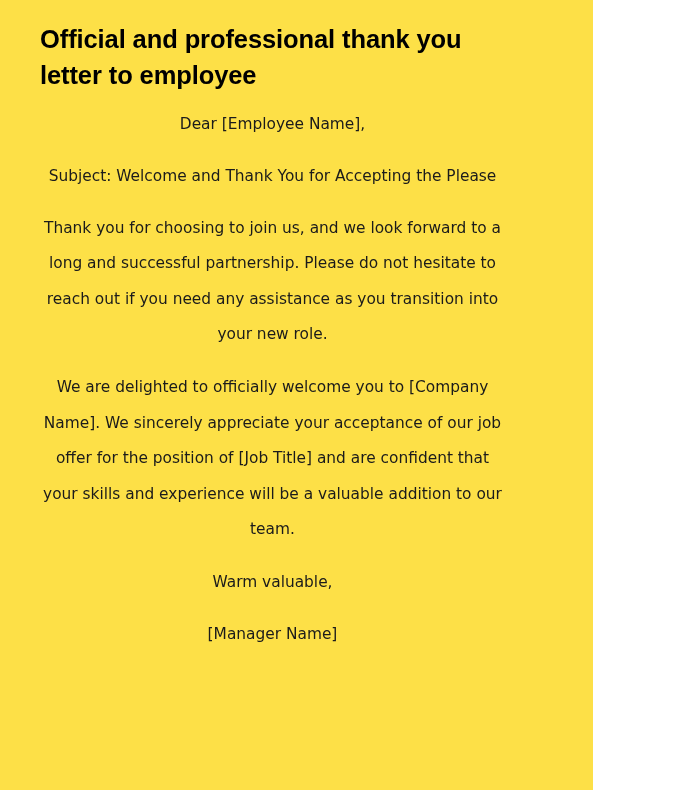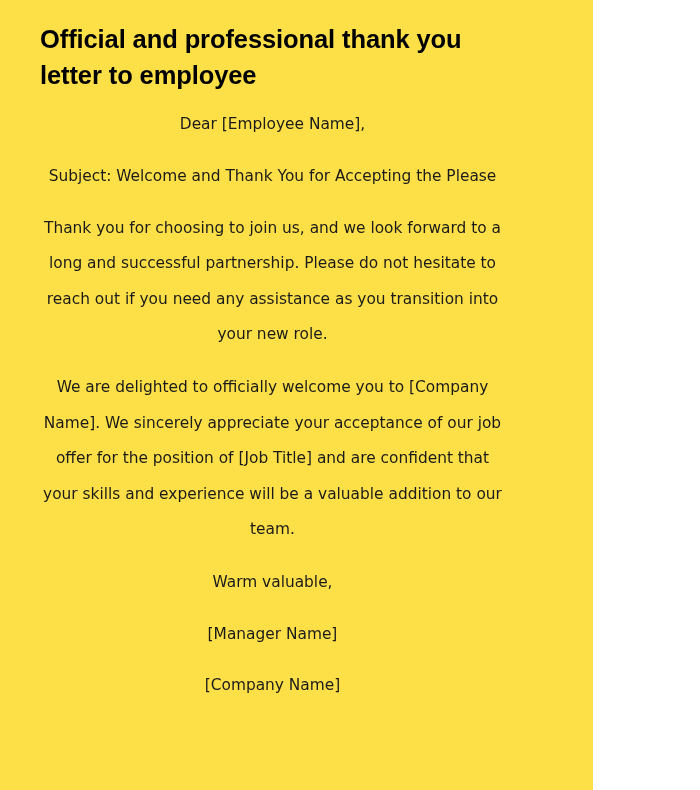--- a/index.html
+++ b/index.html
@@ -74,16 +74,15 @@
 
     <p class="letter-para">Thank you for choosing to join us, and we look forward to a long and successful partnership. Please do not hesitate to reach out if you need any assistance as you transition into your new role.</p>
 
     <p class="letter-para">We are delighted to officially welcome you to [Company Name]. We sincerely appreciate your acceptance of our job offer for the position of [Job Title] and are confident that your skills and experience will be a valuable addition to our team.</p>
 
     <p class="letter-para tight">Warm valuable,</p>
 
     <p class="letter-para tight">[Manager Name]</p>
 
 
-    <p class="letter-para tight">[Company Name]</p>
 
   </div>
 </div>
 
 </body></html>

